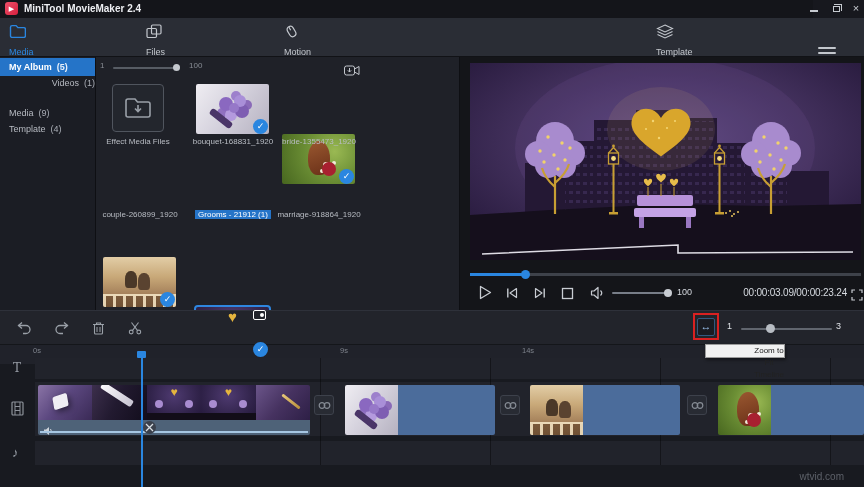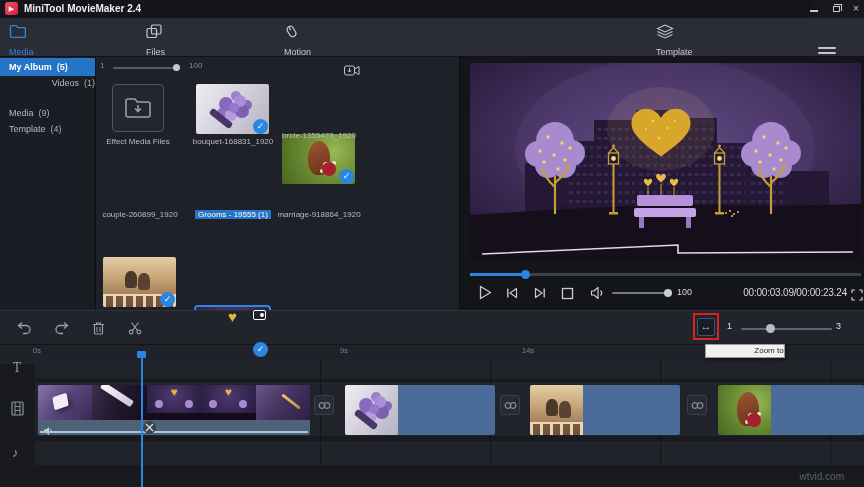--- a/index.html
+++ b/index.html
@@ -49,21 +49,21 @@
   .tile{position:absolute;width:73px;height:50px;border-radius:2px;overflow:hidden;}
   .t-import{left:16px;top:27px;width:52px;height:48px;border:1px solid #50555e;border-radius:4px;background:#23262d;display:flex;align-items:center;justify-content:center;overflow:visible;}
   .t-bouquet{left:100px;top:27px;}
   .t-bride{left:186px;top:27px;}
   .t-couple{left:7px;top:100px;}
   .t-grooms{left:100px;top:100px;outline:2px solid #2e86e0;overflow:visible;}
   .t-marriage{left:186px;top:100px;}
   .tilelabel{position:absolute;width:90px;font-size:8px;color:#b9bdc4;text-align:center;white-space:nowrap;overflow:hidden;}
   .l-import{left:-3px;top:80px;}
   .l-bouquet{left:92px;top:80px;}
-  .l-bride{left:178px;top:74px;}
+  .l-bride{left:178px;top:80px;}
   .l-couple{left:-1px;top:153px;}
   .l-grooms{left:92px;top:153px;}
   .l-marriage{left:178px;top:153px;}
   .sel-label{background:#2574c8;color:#fff;padding:0 3px;}
   .check{position:absolute;left:57px;top:35px;width:15px;height:15px;border-radius:50%;background:#2a86e0;color:#fff;font-size:9px;line-height:15px;text-align:center;font-weight:bold;z-index:3;}
   .vbadge{position:absolute;right:3px;top:3px;width:13px;height:10px;border:1px solid #fff;border-radius:2px;z-index:3;}
   .vbadge::after{content:"";position:absolute;right:1.5px;top:2px;width:4px;height:4px;border-radius:50%;background:#fff;}
 
   
   .bg-bouquet{background:linear-gradient(125deg,#efedf2 0%,#d6d3de 45%,#b5b1c0 100%);position:relative;}
@@ -257,21 +257,21 @@
     <div class="tile t-couple bg-couple">
       <span class="check">✓</span>
     </div>
     <div class="tilelabel l-couple">couple-260899_1920</div>
 
     <div class="tile t-grooms bg-grooms">
       <span class="heart-big">♥</span>
       <span class="vbadge"></span>
       <span class="check">✓</span>
     </div>
-    <div class="tilelabel l-grooms"><span class="sel-label">Grooms - 19555 (1)</span></div>
+    <div class="tilelabel l-grooms"><span class="sel-label">Grooms - 21912 (1)</span></div>
 
     <div class="tile t-marriage bg-marriage"></div>
     <div class="tilelabel l-marriage">marriage-918864_1920</div>
   </div>
 
   <div class="preview">
     <div class="scene">
       <svg width="391" height="197" viewBox="0 0 391 197">
         <defs>
           <radialGradient id="sky" cx="50%" cy="40%" r="75%">

